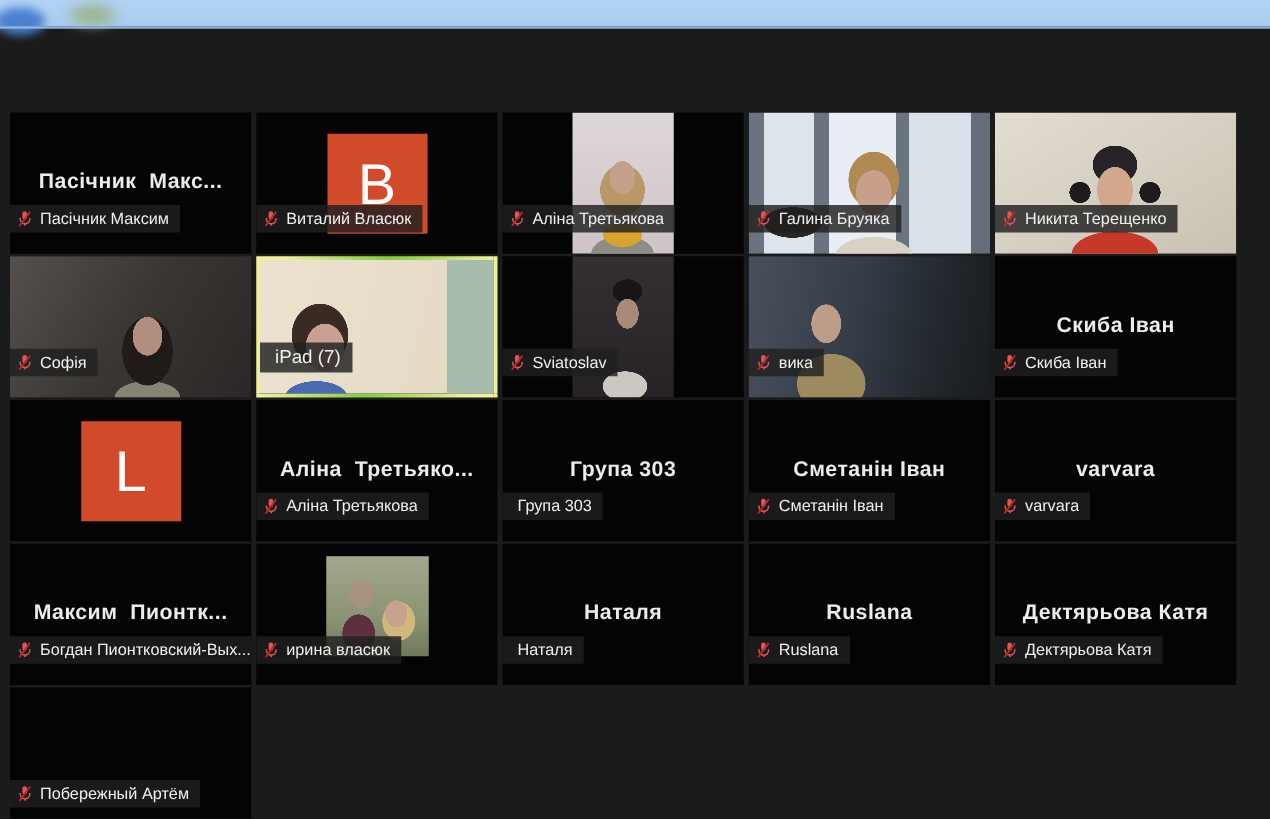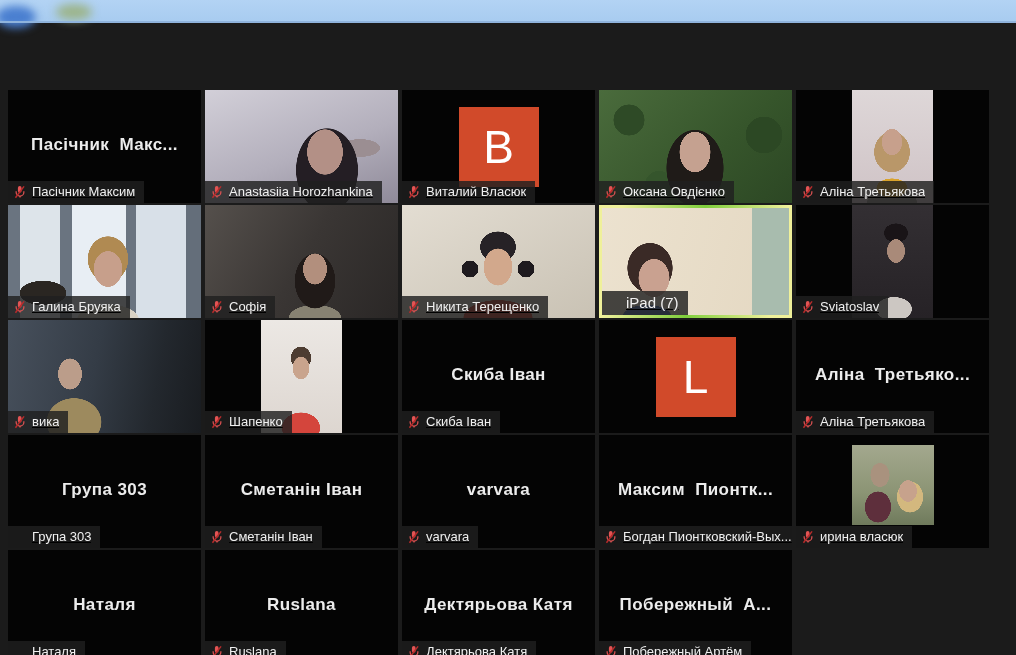--- a/index.html
+++ b/index.html
@@ -19,24 +19,24 @@
   .tile.active{border:3px solid;border-image:linear-gradient(100deg,#eff09a 10%,#7fce3c 50%,#eff09a 90%) 1;}
   .vid{width:100%;height:100%;}
   .vid.pillar{width:81px;margin:0 auto;}
   .photo{width:82px;height:80px;margin:10px auto 0;}
   .center-name{position:absolute;left:0;right:0;top:50%;transform:translateY(-58%);
                text-align:center;color:#ececec;font-size:17px;font-weight:bold;
                letter-spacing:.4px;white-space:pre;}
   .avatar{position:absolute;left:50%;top:50%;transform:translate(-50%,-50%);
           width:80px;height:80px;display:flex;align-items:center;justify-content:center;}
   .avatar span{color:#fff;font-size:46px;font-weight:400;line-height:1;}
-  .label{position:absolute;left:0;bottom:0;display:flex;align-items:center;gap:5px;
-         background:rgba(32,32,32,.82);padding:3px 9px 4px 5px;max-width:188px;text-decoration:underline;}
+  .label{position:absolute;left:0;bottom:17px;display:flex;align-items:center;gap:5px;
+         background:rgba(32,32,32,.82);padding:3px 9px 4px 5px;max-width:188px;}
   .label .txt{color:#f0f0f0;font-size:13px;white-space:nowrap;overflow:hidden;}
-  .label.no-icon{padding-left:24px;align-items:flex-end;}
+  .label.no-icon{padding-left:12px;align-items:flex-end;}
   .tile.active .label .txt{font-size:15px;}
   .mic{width:14px;height:14px;flex:0 0 auto;}
   
   .v-anastasiia{background:
     radial-gradient(ellipse 30px 38px at 120px 62px,#b39086 59%,transparent 60%),
     radial-gradient(ellipse 52px 70px at 122px 80px,#241e24 59%,transparent 60%),
     radial-gradient(ellipse 36px 16px at 155px 58px,#9b8e92 55%,transparent 56%),
     linear-gradient(160deg,#d2cfd8 0%,#b3afbc 55%,#8f8a99 100%);}
   .v-oksana{background:
     radial-gradient(ellipse 26px 34px at 96px 62px,#c5a190 59%,transparent 60%),
@@ -120,61 +120,35 @@
       <svg class="mic" viewBox="0 0 16 16">
         <rect x="5.6" y="1.2" width="4.2" height="7.4" rx="2.1" fill="#e35454"></rect>
         <path d="M3.6 7.2v1a4.4 4.4 0 0 0 8.8 0v-1" stroke="#e35454" stroke-width="1.4" fill="none"></path>
         <line x1="8" y1="12.6" x2="8" y2="14.4" stroke="#e35454" stroke-width="1.4"></line>
         <line x1="2.8" y1="14.6" x2="12.6" y2="1.6" stroke="#b92b2b" stroke-width="1.7"></line>
       </svg>
       <span class="txt">Пасічник Максим</span>
     </div>
   </div>
       <div class="tile">
-    <div class="vid v-anastasiia"></div>
-
-    <div class="label">
-      <svg class="mic" viewBox="0 0 16 16">
-        <rect x="5.6" y="1.2" width="4.2" height="7.4" rx="2.1" fill="#e35454"></rect>
-        <path d="M3.6 7.2v1a4.4 4.4 0 0 0 8.8 0v-1" stroke="#e35454" stroke-width="1.4" fill="none"></path>
-        <line x1="8" y1="12.6" x2="8" y2="14.4" stroke="#e35454" stroke-width="1.4"></line>
-        <line x1="2.8" y1="14.6" x2="12.6" y2="1.6" stroke="#b92b2b" stroke-width="1.7"></line>
-      </svg>
-      <span class="txt">Anastasiia Horozhankina</span>
-    </div>
-  </div>
-      <div class="tile">
 
     <div class="avatar" style="background: rgb(209, 74, 42);">
           <span>B</span>
         </div>
     <div class="label">
       <svg class="mic" viewBox="0 0 16 16">
         <rect x="5.6" y="1.2" width="4.2" height="7.4" rx="2.1" fill="#e35454"></rect>
         <path d="M3.6 7.2v1a4.4 4.4 0 0 0 8.8 0v-1" stroke="#e35454" stroke-width="1.4" fill="none"></path>
         <line x1="8" y1="12.6" x2="8" y2="14.4" stroke="#e35454" stroke-width="1.4"></line>
         <line x1="2.8" y1="14.6" x2="12.6" y2="1.6" stroke="#b92b2b" stroke-width="1.7"></line>
       </svg>
       <span class="txt">Виталий Власюк</span>
     </div>
   </div>
       <div class="tile">
-    <div class="vid v-oksana"></div>
-
-    <div class="label">
-      <svg class="mic" viewBox="0 0 16 16">
-        <rect x="5.6" y="1.2" width="4.2" height="7.4" rx="2.1" fill="#e35454"></rect>
-        <path d="M3.6 7.2v1a4.4 4.4 0 0 0 8.8 0v-1" stroke="#e35454" stroke-width="1.4" fill="none"></path>
-        <line x1="8" y1="12.6" x2="8" y2="14.4" stroke="#e35454" stroke-width="1.4"></line>
-        <line x1="2.8" y1="14.6" x2="12.6" y2="1.6" stroke="#b92b2b" stroke-width="1.7"></line>
-      </svg>
-      <span class="txt">Оксана Овдієнко</span>
-    </div>
-  </div>
-      <div class="tile">
     <div class="vid v-alina pillar"></div>
 
     <div class="label">
       <svg class="mic" viewBox="0 0 16 16">
         <rect x="5.6" y="1.2" width="4.2" height="7.4" rx="2.1" fill="#e35454"></rect>
         <path d="M3.6 7.2v1a4.4 4.4 0 0 0 8.8 0v-1" stroke="#e35454" stroke-width="1.4" fill="none"></path>
         <line x1="8" y1="12.6" x2="8" y2="14.4" stroke="#e35454" stroke-width="1.4"></line>
         <line x1="2.8" y1="14.6" x2="12.6" y2="1.6" stroke="#b92b2b" stroke-width="1.7"></line>
       </svg>
       <span class="txt">Аліна Третьякова</span>
@@ -187,43 +161,43 @@
       <svg class="mic" viewBox="0 0 16 16">
         <rect x="5.6" y="1.2" width="4.2" height="7.4" rx="2.1" fill="#e35454"></rect>
         <path d="M3.6 7.2v1a4.4 4.4 0 0 0 8.8 0v-1" stroke="#e35454" stroke-width="1.4" fill="none"></path>
         <line x1="8" y1="12.6" x2="8" y2="14.4" stroke="#e35454" stroke-width="1.4"></line>
         <line x1="2.8" y1="14.6" x2="12.6" y2="1.6" stroke="#b92b2b" stroke-width="1.7"></line>
       </svg>
       <span class="txt">Галина Бруяка</span>
     </div>
   </div>
       <div class="tile">
+    <div class="vid v-nikita"></div>
+
+    <div class="label">
+      <svg class="mic" viewBox="0 0 16 16">
+        <rect x="5.6" y="1.2" width="4.2" height="7.4" rx="2.1" fill="#e35454"></rect>
+        <path d="M3.6 7.2v1a4.4 4.4 0 0 0 8.8 0v-1" stroke="#e35454" stroke-width="1.4" fill="none"></path>
+        <line x1="8" y1="12.6" x2="8" y2="14.4" stroke="#e35454" stroke-width="1.4"></line>
+        <line x1="2.8" y1="14.6" x2="12.6" y2="1.6" stroke="#b92b2b" stroke-width="1.7"></line>
+      </svg>
+      <span class="txt">Никита Терещенко</span>
+    </div>
+  </div>
+      <div class="tile">
     <div class="vid v-sofia"></div>
 
     <div class="label">
       <svg class="mic" viewBox="0 0 16 16">
         <rect x="5.6" y="1.2" width="4.2" height="7.4" rx="2.1" fill="#e35454"></rect>
         <path d="M3.6 7.2v1a4.4 4.4 0 0 0 8.8 0v-1" stroke="#e35454" stroke-width="1.4" fill="none"></path>
         <line x1="8" y1="12.6" x2="8" y2="14.4" stroke="#e35454" stroke-width="1.4"></line>
         <line x1="2.8" y1="14.6" x2="12.6" y2="1.6" stroke="#b92b2b" stroke-width="1.7"></line>
       </svg>
       <span class="txt">Софія</span>
-    </div>
-  </div>
-      <div class="tile">
-    <div class="vid v-nikita"></div>
-
-    <div class="label">
-      <svg class="mic" viewBox="0 0 16 16">
-        <rect x="5.6" y="1.2" width="4.2" height="7.4" rx="2.1" fill="#e35454"></rect>
-        <path d="M3.6 7.2v1a4.4 4.4 0 0 0 8.8 0v-1" stroke="#e35454" stroke-width="1.4" fill="none"></path>
-        <line x1="8" y1="12.6" x2="8" y2="14.4" stroke="#e35454" stroke-width="1.4"></line>
-        <line x1="2.8" y1="14.6" x2="12.6" y2="1.6" stroke="#b92b2b" stroke-width="1.7"></line>
-      </svg>
-      <span class="txt">Никита Терещенко</span>
     </div>
   </div>
       <div class="tile active">
     <div class="vid v-ipad"></div>
 
     <div class="label no-icon">
 
       <span class="txt">iPad (7)</span>
     </div>
   </div>
@@ -244,33 +218,20 @@
     <div class="vid v-vika"></div>
 
     <div class="label">
       <svg class="mic" viewBox="0 0 16 16">
         <rect x="5.6" y="1.2" width="4.2" height="7.4" rx="2.1" fill="#e35454"></rect>
         <path d="M3.6 7.2v1a4.4 4.4 0 0 0 8.8 0v-1" stroke="#e35454" stroke-width="1.4" fill="none"></path>
         <line x1="8" y1="12.6" x2="8" y2="14.4" stroke="#e35454" stroke-width="1.4"></line>
         <line x1="2.8" y1="14.6" x2="12.6" y2="1.6" stroke="#b92b2b" stroke-width="1.7"></line>
       </svg>
       <span class="txt">вика</span>
-    </div>
-  </div>
-      <div class="tile">
-    <div class="vid v-shapenko pillar"></div>
-
-    <div class="label">
-      <svg class="mic" viewBox="0 0 16 16">
-        <rect x="5.6" y="1.2" width="4.2" height="7.4" rx="2.1" fill="#e35454"></rect>
-        <path d="M3.6 7.2v1a4.4 4.4 0 0 0 8.8 0v-1" stroke="#e35454" stroke-width="1.4" fill="none"></path>
-        <line x1="8" y1="12.6" x2="8" y2="14.4" stroke="#e35454" stroke-width="1.4"></line>
-        <line x1="2.8" y1="14.6" x2="12.6" y2="1.6" stroke="#b92b2b" stroke-width="1.7"></line>
-      </svg>
-      <span class="txt">Шапенко</span>
     </div>
   </div>
       <div class="tile">
 
     <div class="center-name">Скиба Іван</div>
 
     <div class="label">
       <svg class="mic" viewBox="0 0 16 16">
         <rect x="5.6" y="1.2" width="4.2" height="7.4" rx="2.1" fill="#e35454"></rect>
         <path d="M3.6 7.2v1a4.4 4.4 0 0 0 8.8 0v-1" stroke="#e35454" stroke-width="1.4" fill="none"></path>
@@ -396,21 +357,20 @@
         <rect x="5.6" y="1.2" width="4.2" height="7.4" rx="2.1" fill="#e35454"></rect>
         <path d="M3.6 7.2v1a4.4 4.4 0 0 0 8.8 0v-1" stroke="#e35454" stroke-width="1.4" fill="none"></path>
         <line x1="8" y1="12.6" x2="8" y2="14.4" stroke="#e35454" stroke-width="1.4"></line>
         <line x1="2.8" y1="14.6" x2="12.6" y2="1.6" stroke="#b92b2b" stroke-width="1.7"></line>
       </svg>
       <span class="txt">Дектярьова Катя</span>
     </div>
   </div>
       <div class="tile">
 
-    <div class="center-name">Побережный  А...</div>
 
     <div class="label">
       <svg class="mic" viewBox="0 0 16 16">
         <rect x="5.6" y="1.2" width="4.2" height="7.4" rx="2.1" fill="#e35454"></rect>
         <path d="M3.6 7.2v1a4.4 4.4 0 0 0 8.8 0v-1" stroke="#e35454" stroke-width="1.4" fill="none"></path>
         <line x1="8" y1="12.6" x2="8" y2="14.4" stroke="#e35454" stroke-width="1.4"></line>
         <line x1="2.8" y1="14.6" x2="12.6" y2="1.6" stroke="#b92b2b" stroke-width="1.7"></line>
       </svg>
       <span class="txt">Побережный Артём</span>
     </div>

